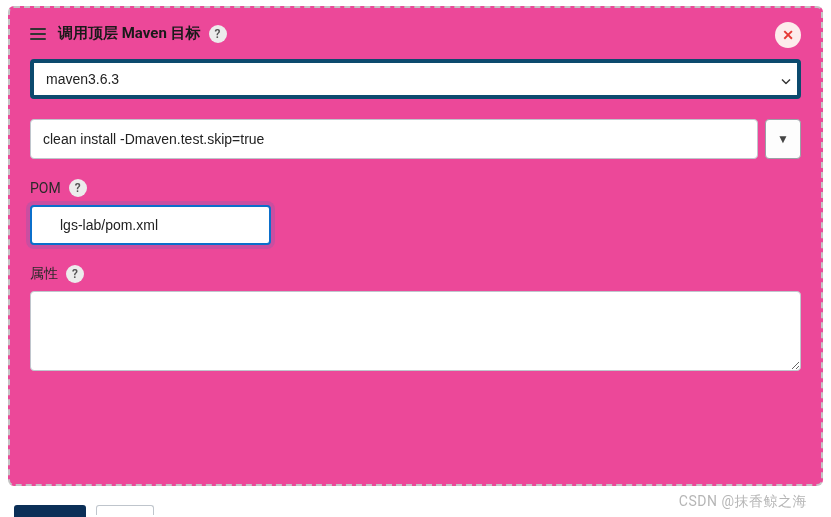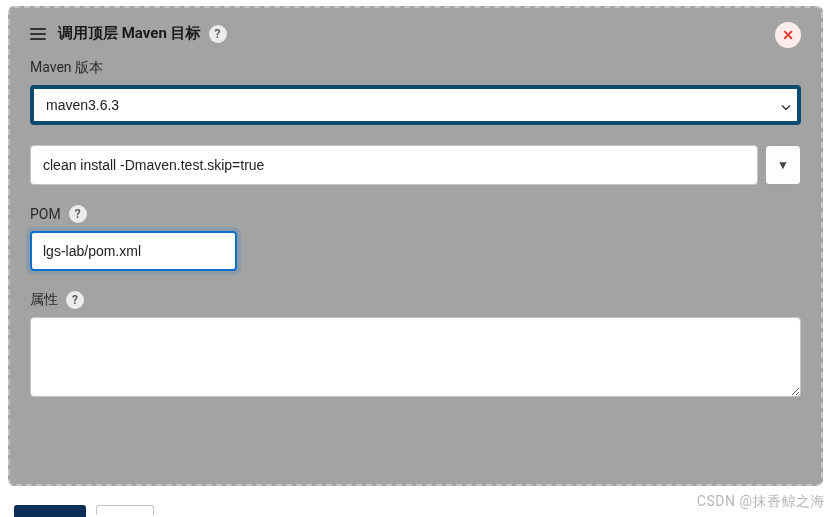--- a/index.html
+++ b/index.html
@@ -13,21 +13,21 @@
       padding: 6px 8px;
       position: relative;
       width: 831px;
       height: 517px;
       overflow: hidden;
     }
     .panel {
       border: 2px dashed #c4c4c4;
       border-radius: 6px;
       padding: 16px 20px 20px 20px;
-      background: #a3a3a3;
+      background: #ec4899;
       height: 480px;
       overflow: hidden;
     }
     .header {
       display: flex;
       align-items: center;
       margin-bottom: 16px;
       position: relative;
     }
     .drag-handle {
@@ -126,21 +126,21 @@
       border-radius: 4px;
       padding: 0 12px;
       font-size: 14px;
       color: #222;
       background: #fff;
     }
     .text-input.focused {
       border: 2px solid #0b6fcb;
       outline: none;
       box-shadow: 0 0 0 4px rgba(11,111,203,0.15);
-      padding: 0 11px;
+      padding: 0 28px;
     }
     .expand-btn {
       width: 36px;
       height: 40px;
       border: 1px solid #9aa0a6;
       border-radius: 4px;
       background: #fdfdfd;
       display: flex;
       align-items: center;
       justify-content: center;
@@ -155,21 +155,21 @@
       border-radius: 4px;
       padding: 10px 12px;
       font-size: 14px;
       color: #222;
       background: #fff;
       resize: vertical;
       font-family: inherit;
     }
     .watermark {
       position: absolute;
-      right: 6px;
+      right: 24px;
       bottom: 6px;
       font-size: 14px;
       color: rgba(120,120,120,0.55);
       pointer-events: none;
       letter-spacing: 0.5px;
       margin-top: 40px;
     }
     .bottom-btns {
       position: absolute;
       left: 14px;
@@ -204,21 +204,20 @@
         <span></span>
     </div>
     <span class="title">调用顶层 Maven 目标</span>
     <span class="help-badge">?</span>
     <button class="close-btn">
       <span>✕</span>
     </button>
   </div>
 
   <div class="form-group">
-    <div class="form-label">Maven 版本</div>
     <div class="select-wrap">
       <select class="select-input">
         <option>maven3.6.3</option>
       </select>
       <span class="select-caret">
         <svg width="10" height="6" viewBox="0 0 10 6">
             <path d="M1 1 L5 5 L9 1" stroke="#333" stroke-width="1.4" fill="none"></path>
           </svg>
       </span>
     </div>

